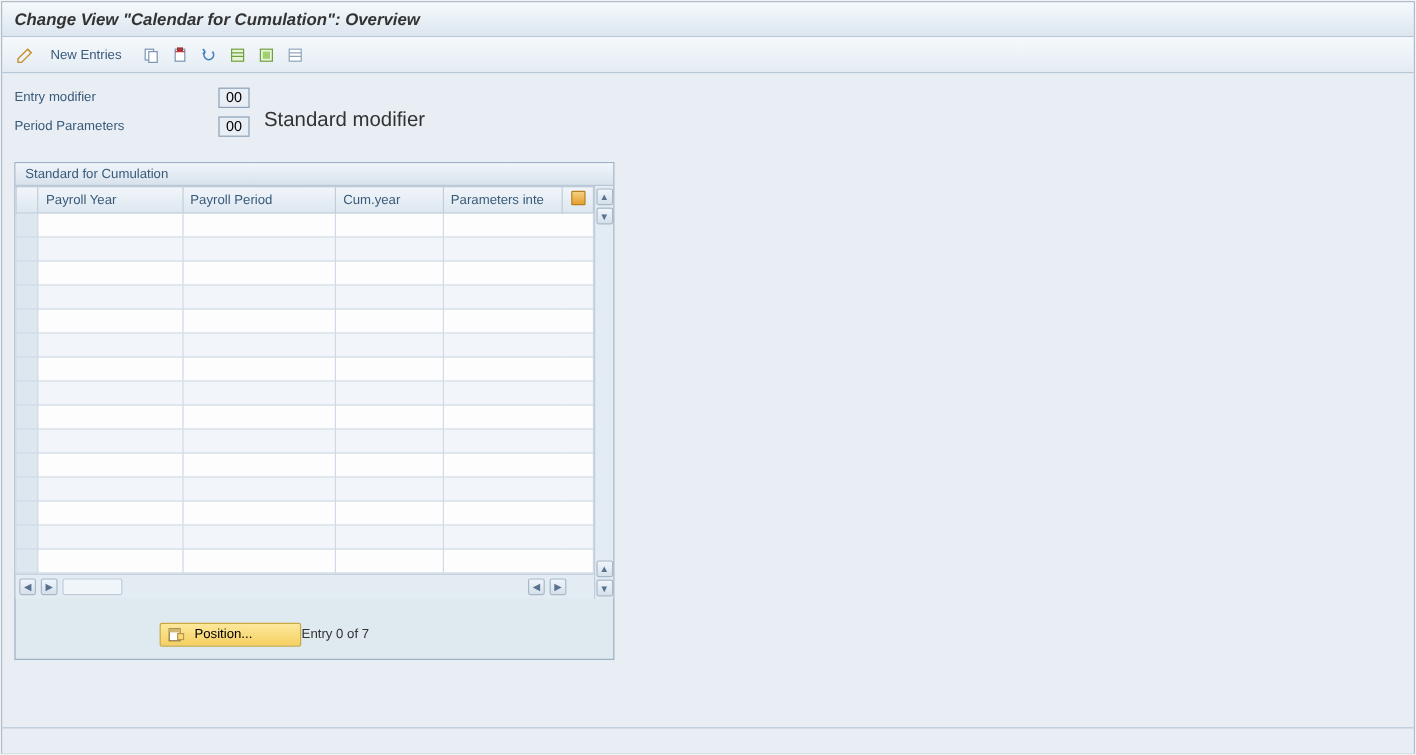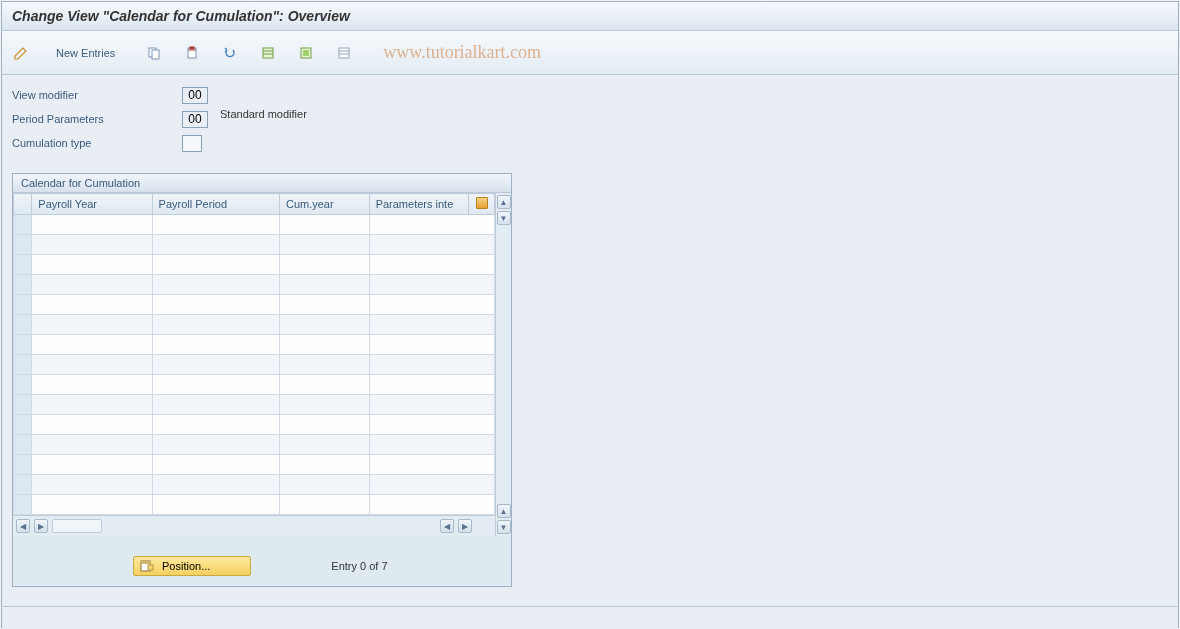--- a/index.html
+++ b/index.html
@@ -27,22 +27,22 @@
       font-style: italic;
       font-size: 14px;
       color: #333;
     }
     .toolbar {
       background: linear-gradient(to bottom, #f5f9fc, #e4ecf3);
       border-bottom: 1px solid #b8c8d8;
       padding: 4px 10px;
       display: flex;
       align-items: center;
-      gap: 20px;
-      height: 44px;
+      gap: 6px;
+      height: 30px;
       position: relative;
     }
     .toolbar-icon {
       width: 18px;
       height: 18px;
       display: inline-flex;
       align-items: center;
       justify-content: center;
       cursor: pointer;
     }
@@ -85,21 +85,21 @@
       height: 17px;
       border: 1px solid #8aa1b8;
       background: #e8eef4;
       font-size: 12px;
       text-align: center;
       padding: 0 2px;
     }
     .form-desc {
       margin-left: 12px;
       color: #333;
-      font-size: 11px;
+      font-size: 17px;
       margin-top: 38px;
     }
     .panel {
       background: #dfe9f0;
       border: 1px solid #9db0c4;
       width: 500px;
       padding: 0;
     }
     .panel-title {
       background: linear-gradient(to bottom, #f0f5fa, #d8e2ec);
@@ -212,21 +212,20 @@
       width: 50px;
       height: 14px;
       background: #f0f5fa;
       border: 1px solid #c0cdd9;
       border-radius: 2px;
     }
     .footer-row {
       display: flex;
       align-items: center;
       padding: 20px 10px 10px 10px;
-      gap: 80px;
     }
     .position-btn {
       display: flex;
       align-items: center;
       background: linear-gradient(to bottom, #fde89c, #f5d060);
       border: 1px solid #c8a840;
       border-radius: 2px;
       padding: 2px 40px 2px 6px;
       cursor: pointer;
       gap: 8px;
@@ -296,43 +295,38 @@
           <rect x="4" y="4" width="6" height="6" fill="#a0d070"></rect>
         </svg>
     </span>
     <span class="toolbar-icon">
       <svg width="14" height="14" viewBox="0 0 14 14">
           <rect x="2" y="2" width="10" height="10" fill="#fff" stroke="#90a5bc"></rect>
           <line x1="2" y1="5" x2="12" y2="5" stroke="#90a5bc"></line>
           <line x1="2" y1="8" x2="12" y2="8" stroke="#90a5bc"></line>
         </svg>
     </span>
-    <span class="watermark">www.tutorialkart.com</span>
   </div>
 
   <div class="content-area">
 
     <div class="form-section">
       <div class="form-row">
-        <span class="form-label">View modifier</span>
+        <span class="form-label">Entry modifier</span>
         <input class="form-input" readonly="" value="00" style="">
         <span class="form-desc">Standard modifier</span>
       </div>
       <div class="form-row">
         <span class="form-label">Period Parameters</span>
         <input class="form-input" readonly="" value="00" style="">
       </div>
-      <div class="form-row">
-        <span class="form-label">Cumulation type</span>
-        <input class="form-input" style="width: 20px; background: rgb(245, 248, 251);" readonly="" value="">
-      </div>
     </div>
 
     <div class="panel">
-      <div class="panel-title">Calendar for Cumulation</div>
+      <div class="panel-title">Standard for Cumulation</div>
       <div class="table-container">
         <div class="table-main">
           <table>
             <thead>
               <tr>
                 <th></th>
                 <th style="width:118px">Payroll Year</th>
                 <th style="width:125px">Payroll Period</th>
                 <th style="width:88px">Cum.year</th>
                 <th style="width:98px">Parameters inte</th>

